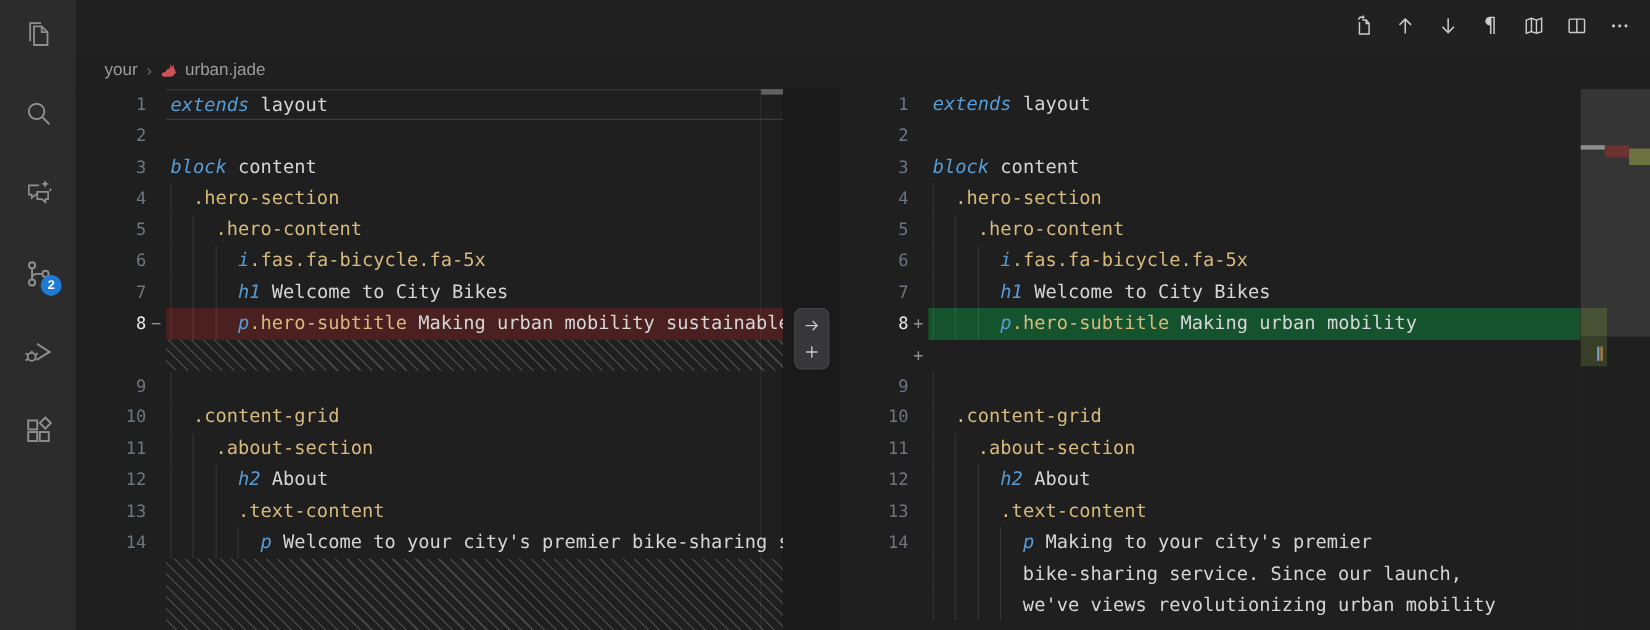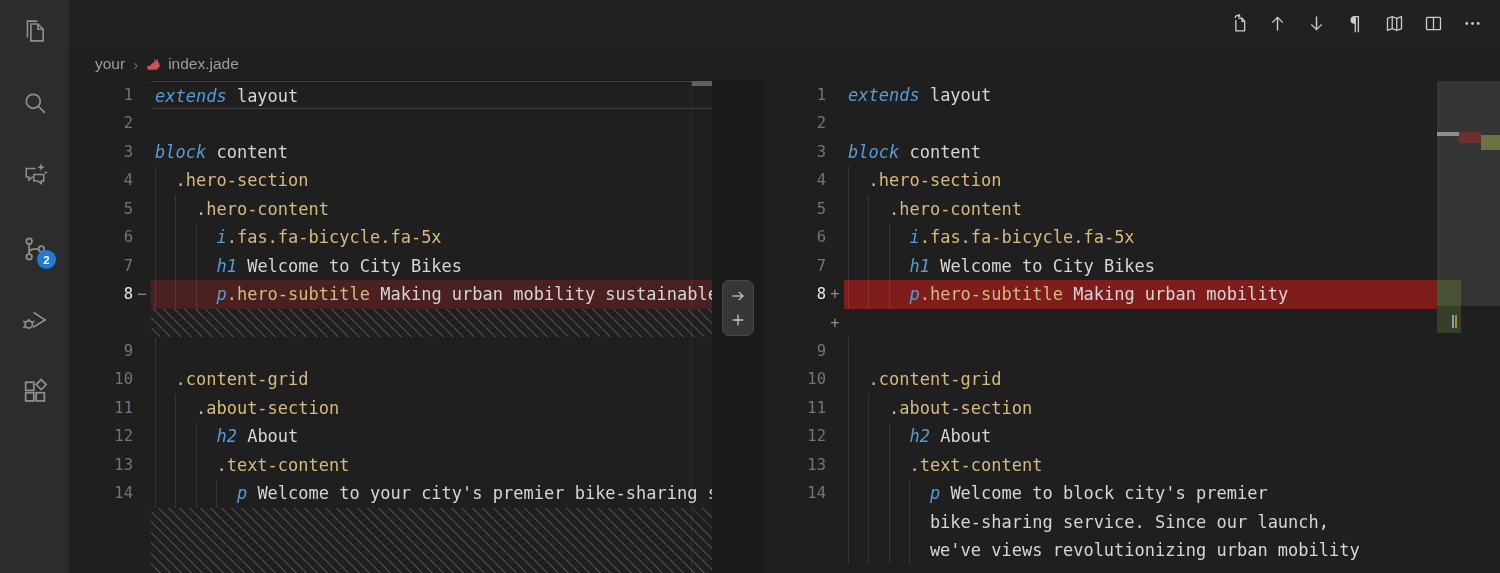--- a/index.html
+++ b/index.html
@@ -64,21 +64,21 @@
     width:18px; flex:none; text-align:center; color:#8d8d8d;
     font:15.5px "DejaVu Sans Mono", monospace; line-height:28.45px;
   }
   .content { flex:1; position:relative; overflow:hidden; }
   .code {
     position:absolute; left:0; top:0; white-space:pre; padding-left:4px;
     font:17px "DejaVu Sans Mono", monospace; line-height:28.45px; color:#d6d6d6;
   }
   .g { position:absolute; top:0; bottom:0; width:1px; background:rgba(255,255,255,0.10); }
   .row.removed .content { background:#4b2020; }
-  .row.added   .content { background:#7f1d1d; }
+  .row.added   .content { background:#14532d; }
   .row.hatch .content {
     background:repeating-linear-gradient(45deg, rgba(0,0,0,0) 0 6px, rgba(185,185,185,0.24) 6px 7.4px);
   }
   .row.current .content { border-top:1px solid #3d3d3f; border-bottom:1px solid #3d3d3f; }
   .t-kw  { color:#569cd6;font-style:italic; }
   .t-cls { color:#d7ba7d; }
   .t-txt { color:#d6d6d6; }
   .t-ins { background:#5a6633; border-radius:1px; }
   
   .lscroll-track { position:absolute; left:621px; top:0; width:22px; height:492px; border-left:1px solid rgba(255,255,255,0.06); }
@@ -201,21 +201,21 @@
       <span class="bc-item">
         <span>your</span>
       </span>
       <span class="bc-sep">›</span>
       <span class="bc-item">
         <span class="bc-icon">
           <svg viewBox="0 0 16 16">
             <path fill="#cd5456" d="M9.2 1.1 10.6 4.5 12.3 1.7 12.9 5.3C14 6.1 14.6 7.3 14.3 8.7L15.7 9.5 14 10.3C13.3 12.4 11.4 13.6 9.2 13.6L3.6 13.6C2.2 13.6 1.2 12.7 1.2 11.4 1.2 10.2 2.1 9.3 3.3 9.3L4.6 9.3C5.3 7.2 6.9 5.8 9 5.5Z"></path>
           </svg>
         </span>
-        <span>index.jade</span>
+        <span>urban.jade</span>
       </span>
     </div>
 
   <div class="diff-area">
     <div class="pane pane-left">
       <div class="rows">
           <div class="row current">
             <div class="num">1</div>
             <div class="sign"></div>
             <div class="content">
@@ -486,21 +486,21 @@
             </div>
           </div>
           <div class="row">
             <div class="num">14</div>
             <div class="sign"></div>
             <div class="content">
               <div class="g" style="left: 4px;"></div>
               <div class="g" style="left: 24.46px;"></div>
               <div class="g" style="left: 44.92px;"></div>
               <div class="g" style="left: 65.38px;"></div>
-              <div class="code"><span class="t-txt">        </span><span class="t-kw">p</span><span class="t-txt"> Welcome to block city's premier</span></div>
+              <div class="code"><span class="t-txt">        </span><span class="t-kw">p</span><span class="t-txt"> Making to your city's premier</span></div>
             </div>
           </div>
           <div class="row">
             <div class="num"></div>
             <div class="sign"></div>
             <div class="content">
               <div class="g" style="left: 4px;"></div>
               <div class="g" style="left: 24.46px;"></div>
               <div class="g" style="left: 44.92px;"></div>
               <div class="g" style="left: 65.38px;"></div>

